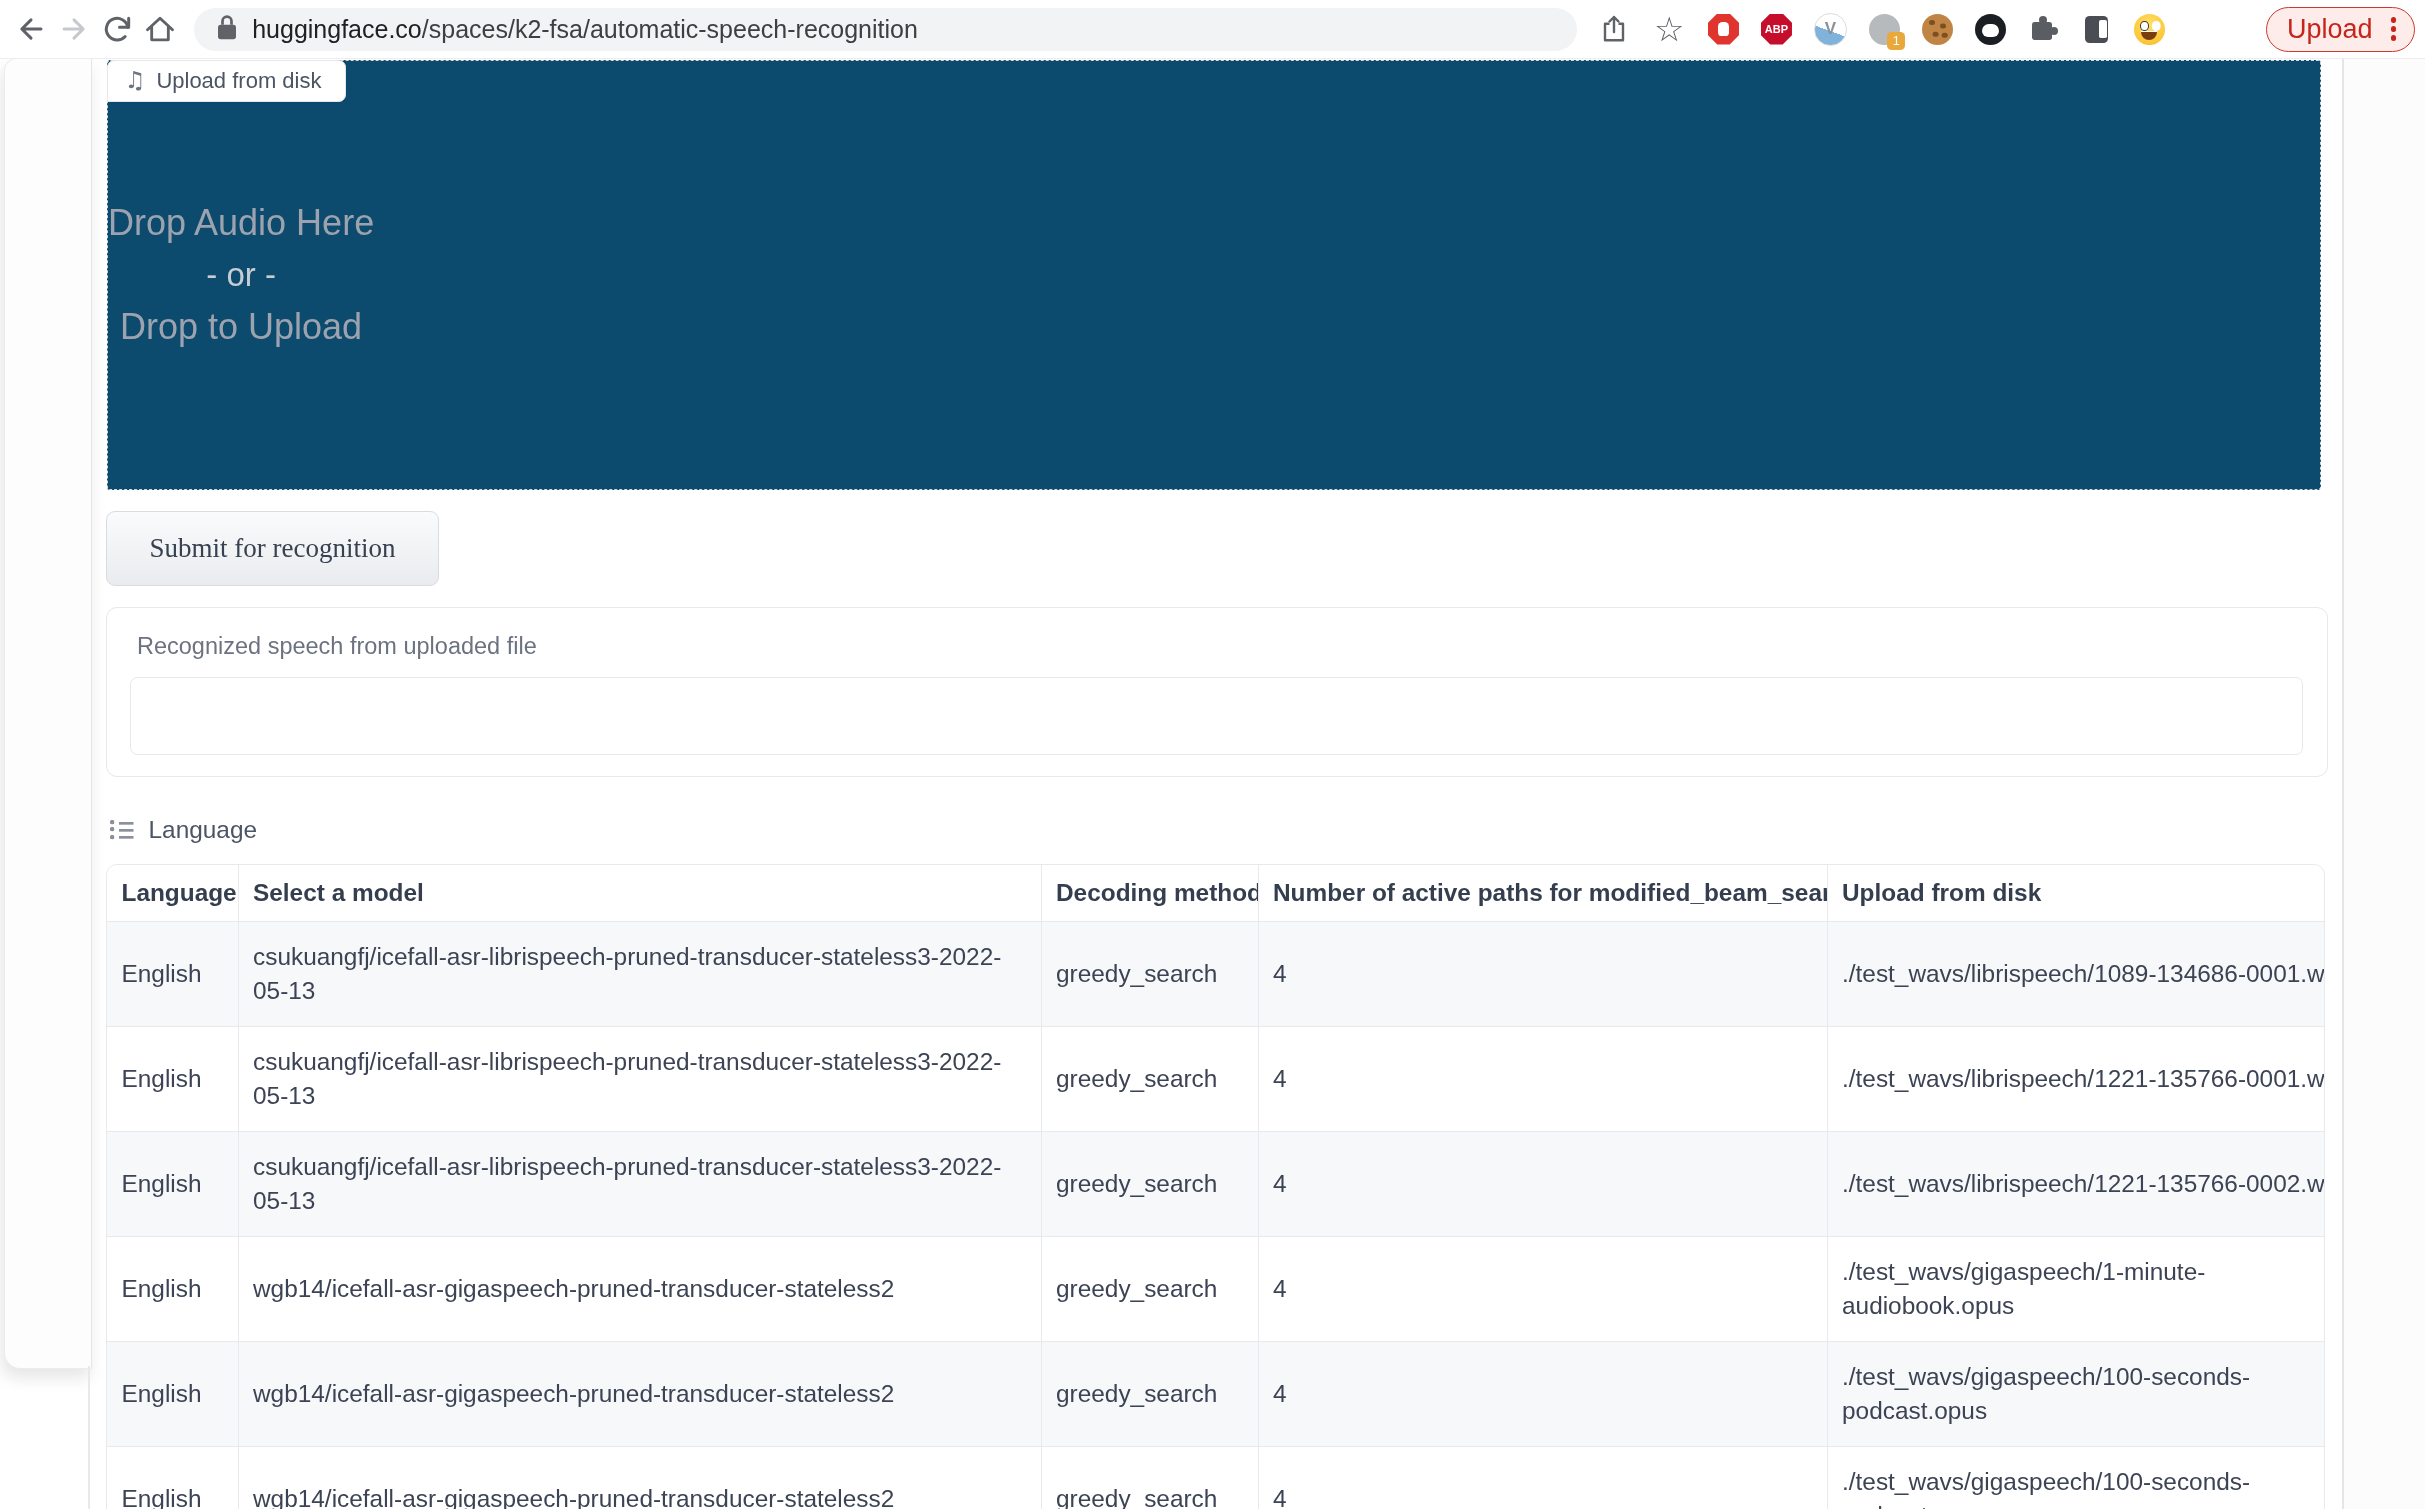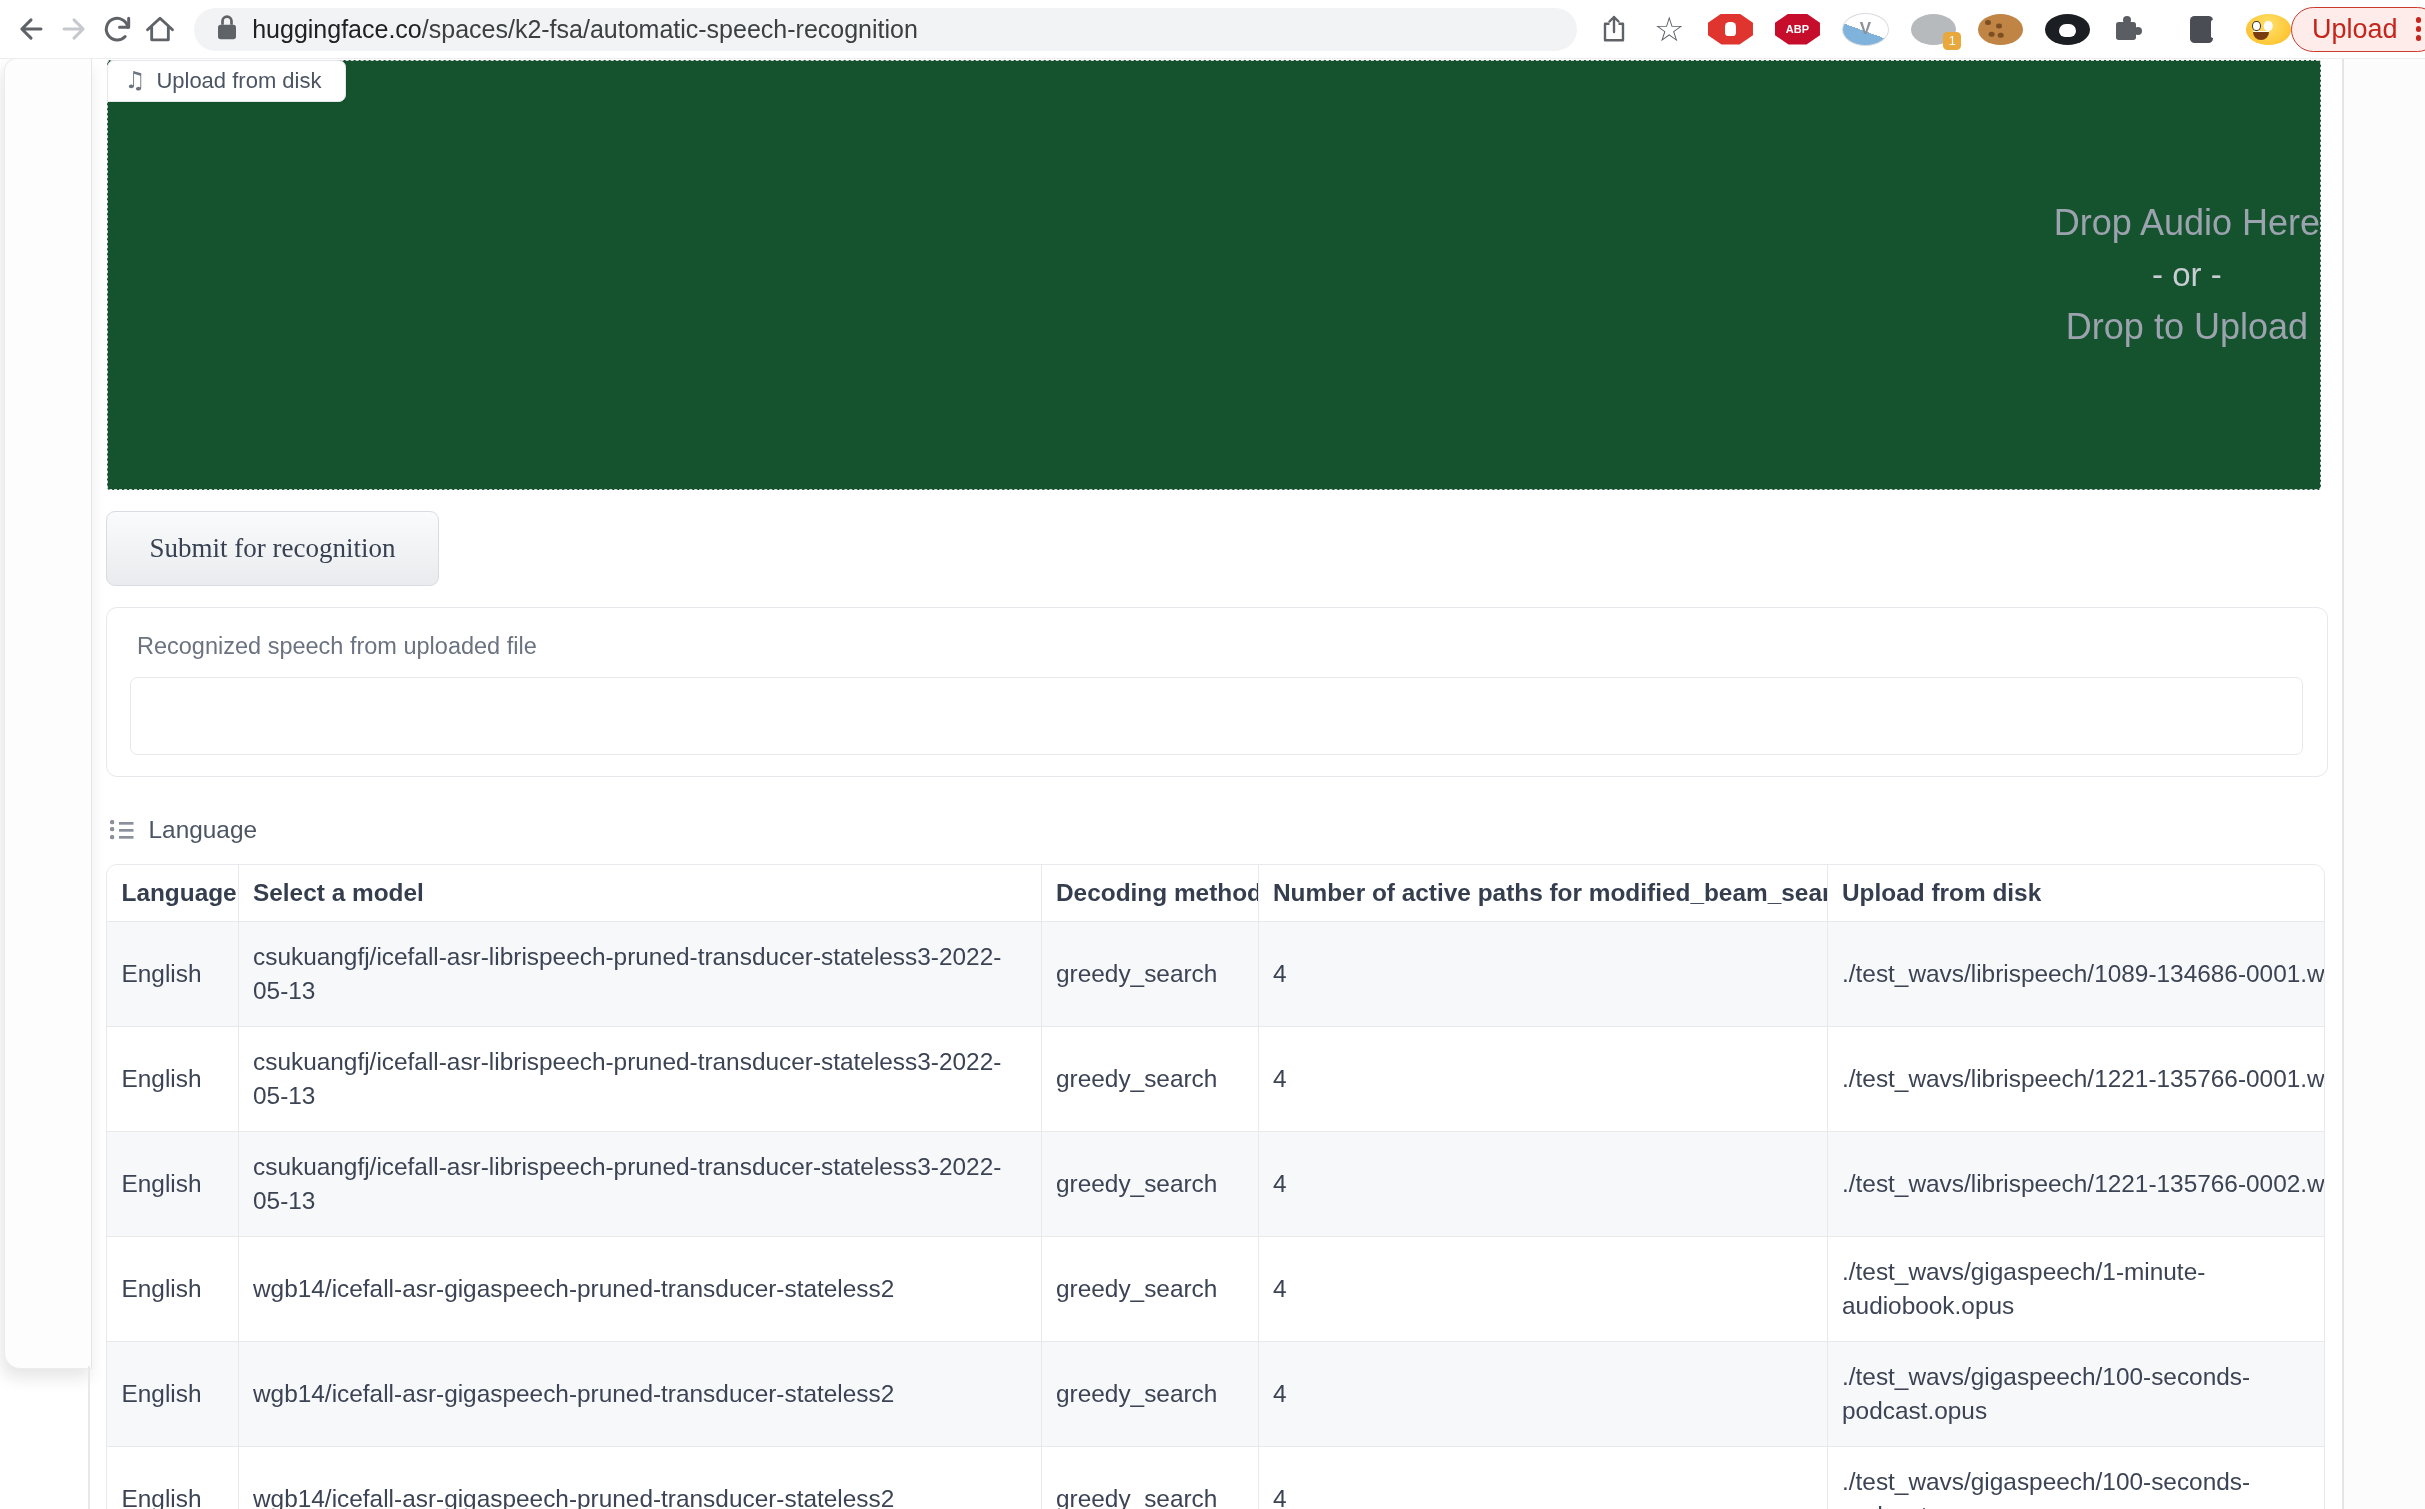--- a/index.html
+++ b/index.html
@@ -12,21 +12,21 @@
   .nav-ico{width:43px;height:43px;display:flex;align-items:center;justify-content:center;flex:0 0 auto;}
   .nav-ico svg{display:block;}
   #toolbar .sp{flex:0 0 9px;}
   #omnibox{flex:0 0 auto;width:1339px;height:43px;margin-left:12.7px;background:#f1f3f4;border-radius:23.5px;
            display:flex;align-items:center;padding:0 22px;gap:14.5px;text-align:right;}
   #url-text{font-size:25px;color:#202124;white-space:nowrap;overflow:hidden;}
   #url-text .path{color:#3c4043;}
   .after-omni{display:flex;align-items:center;margin-left:16.3px;gap:18px;}
   .star-glyph{font-size:34px;color:#5f6368;line-height:1;font-family:"DejaVu Sans",sans-serif;}
   #ext-row{display:flex;align-items:center;gap:22px;margin-left:23.5px;}
-  .ext{position:relative;width:45px;height:31px;flex:0 0 auto;display:flex;align-items:center;justify-content:center;}
+  .ext{position:relative;width:31px;height:31px;flex:0 0 auto;display:flex;align-items:center;justify-content:center;}
   
   .ublock{background:#e0342f;clip-path:polygon(30% 0,70% 0,100% 30%,100% 70%,70% 100%,30% 100%,0 70%,0 30%);}
   .ublock::after{content:"";width:11.7px;height:13.6px;background:#fff;border-radius:4.5px 4.5px 3.6px 3.6px;}
   
   .abp{background:#c70d2c;clip-path:polygon(30% 0,70% 0,100% 30%,100% 70%,70% 100%,30% 100%,0 70%,0 30%);}
   .abp .lbl{color:#fff;font-size:11px;font-weight:bold;letter-spacing:0;}
   
   .vlogo{border-radius:50%;background:linear-gradient(200deg,#ffffff 54%,#7fb3dc 54%);border:0.9px solid #d8dbdf;}
   .vlogo .lbl{color:#8b9299;font-size:17px;font-weight:bold;}
   
@@ -63,21 +63,21 @@
   
   #back-card{position:absolute;left:3.6px;top:58px;width:86px;height:1309px;background:#fdfdfe;
        border:0.9px solid #ececee;border-right:1.8px solid #e4e5e8;border-radius:12.7px 0 0 16.3px;
        box-shadow:-2.7px 9px 16.3px rgba(0,0,0,0.10);}
   #left-divider-ext{position:absolute;left:88px;top:1366px;width:1.8px;height:143px;background:#e8e9eb;}
   #right-divider{position:absolute;left:2342px;top:58px;width:1.8px;height:1451px;background:#e4e5e8;}
   #right-gutter{position:absolute;left:2344px;top:58px;width:81px;height:1451px;background:#fcfcfd;}
 
   
   .dropzone{position:absolute;left:107px;top:60px;width:2212px;height:428px;border:1.8px dashed #d5d9de;
-       border-radius:3.6px;background:#14532d;display:flex;align-items:center;justify-content:flex-end;}
+       border-radius:3.6px;background:#0c4a6e;display:flex;align-items:center;justify-content:flex-start;}
   .dz-text{text-align:center;line-height:52px;}
   .dz-l1,.dz-l3{font-size:36px;color:#9ca3af;}
   .dz-l2{font-size:33px;color:#c8cdd4;}
   .upload-tab{position:absolute;left:107px;top:60px;height:40px;padding:0 23.5px 0 16.3px;background:#fff;
        border:0.9px solid #e5e7eb;border-radius:7.2px 7.2px 7.2px 0;display:flex;align-items:center;gap:11px;z-index:5;
        box-shadow:0 0.9px 1.8px rgba(0,0,0,0.03);}
   .note-glyph{font-size:23.5px;color:#6b7280;font-family:"DejaVu Sans",sans-serif;line-height:1;}
   .upload-tab .lbl{font-size:22px;color:#4b5563;}
 
   .submit-btn{position:absolute;left:106px;top:511px;width:333px;height:75px;border:0.9px solid #d8dbe0;border-radius:9px;

